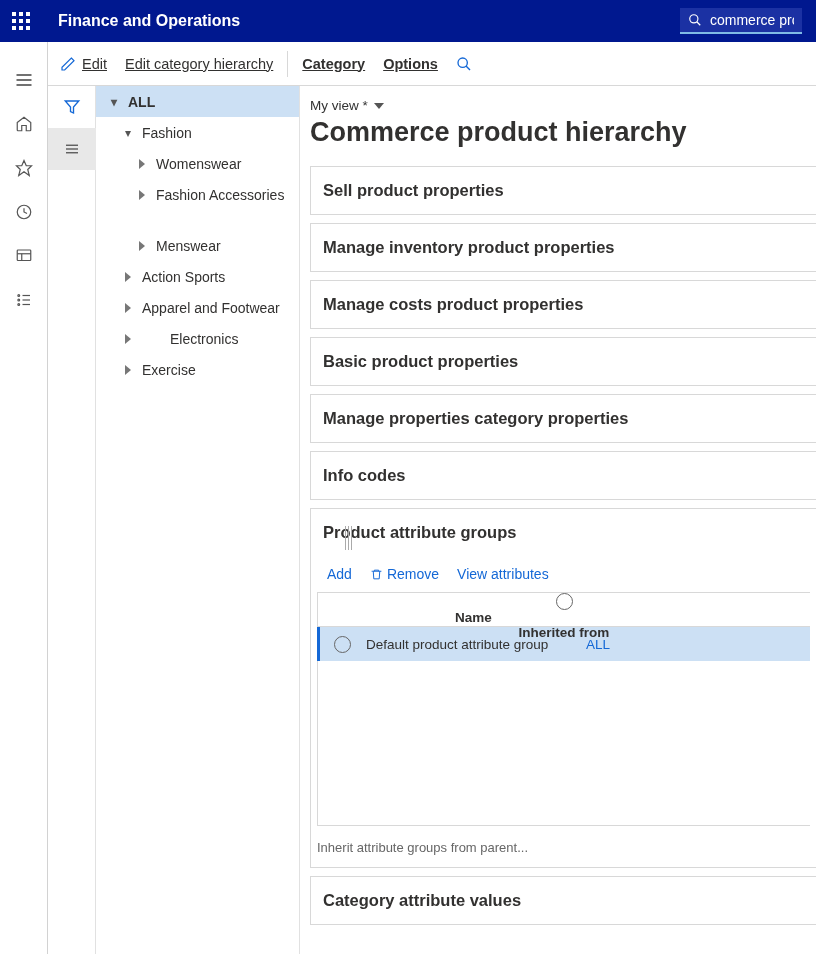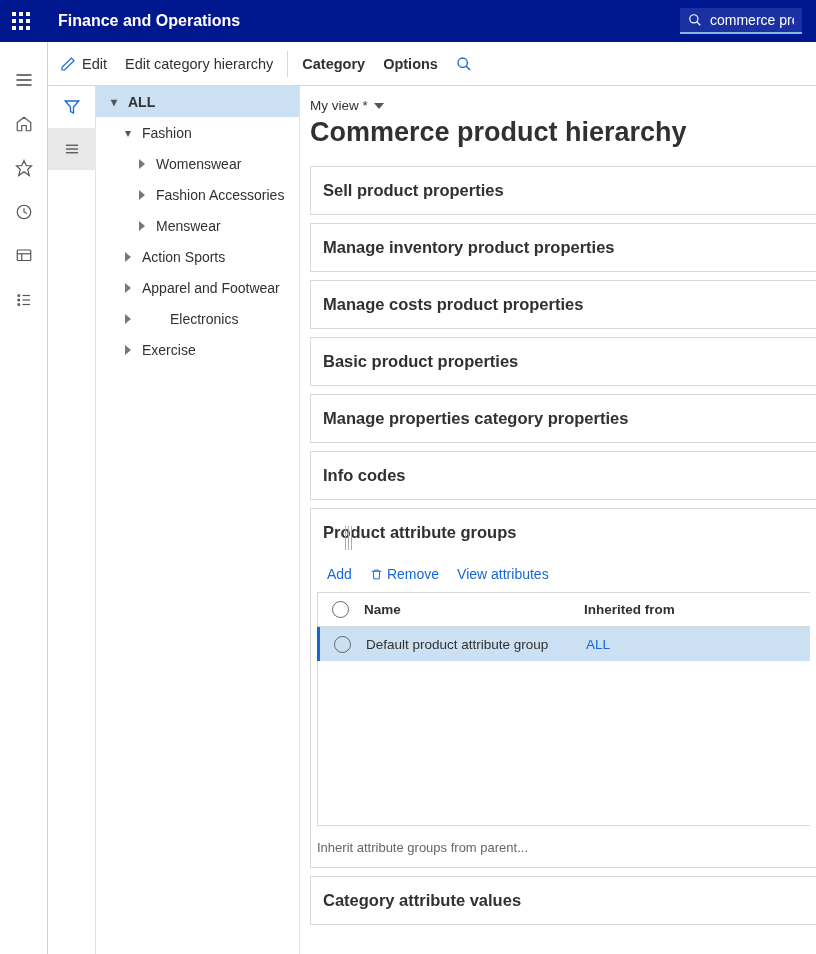--- a/index.html
+++ b/index.html
@@ -27,21 +27,21 @@
   .search-wrap { margin-left:auto; display:flex; align-items:center; background:#1b31a3; border-bottom:2px solid #7fbae6; padding:4px 8px; color:#fff; width:122px;}
   .search-wrap svg { flex:0 0 14px; margin-right:8px; stroke:#fff;}
   .search-wrap input { background:transparent; border:none; color:#fff; font-size:14px; width:100%; outline:none; }
   
   .body-row { display:flex; height: calc(954px - 42px); }
   .left-rail { width:48px; border-right:1px solid #d2d2d2; display:flex; flex-direction:column; align-items:center; padding-top:16px; gap:0px;}
   .rail-btn { width:48px; height:44px; display:flex; align-items:center; justify-content:center; cursor:pointer;}
   .rail-btn svg { stroke:#555; }
   
   .workarea { flex:1; display:flex; flex-direction:column; }
-  .toolbar { height:44px; border-bottom:1px solid #d8d8d8; display:flex; align-items:center; padding:0 0 0 12px; gap:18px; font-size:14.5px;}
+  .toolbar { height:44px; border-bottom:1px solid #d8d8d8; display:flex; align-items:center; padding:0 0 0 12px; gap:18px; font-size:14.5px;text-decoration:underline;}
   .toolbar .tbtn { display:flex; align-items:center; gap:6px; cursor:pointer; color:#323130;}
   .toolbar .divider { width:1px; height:26px; background:#d8d8d8; margin:0 -4px; }
   .toolbar .pencil { stroke:#1468d6;}
   .toolbar .bold { font-weight:600; }
   .toolbar .search-icon { stroke:#1468d6; }
 
   .content-row { flex:1; display:flex; min-height:0; position:relative;}
 
   .filter-rail { width:48px; border-right:1px solid #e1e1e1; display:flex; flex-direction:column; align-items:center;}
   .filter-rail .frow { width:48px; height:42px; display:flex; align-items:center; justify-content:center;}
@@ -63,21 +63,21 @@
   
   .fasttab-group { display:flex; flex-direction:column; gap:8px; }
   .fasttab { border:1px solid #d8d8d8; border-right:none; border-radius:0; padding:14px 12px; font-size:16.5px; font-weight:600; cursor:pointer; background:#fff;}
   .fasttab.expanded { border-bottom:none; }
   .fasttab-body { border:1px solid #d8d8d8; border-right:none; border-top:none; padding: 10px 6px 8px 6px;}
 
   .action-row { display:flex; gap:18px; padding: 0 0 10px 10px; font-size:14px;}
   .action-link { color:#1468d6; cursor:pointer; display:flex; align-items:center; gap:4px;}
 
   .grid { border:1px solid #d8d8d8; border-right:none; min-height:234px; }
-  .grid-header { display:flex; height:34px; align-items:center; border-bottom:1px solid #d8d8d8; font-weight:600; font-size:13.5px;}
+  .grid-header { display:flex; height:34px; align-items:center; border-bottom:1px solid #d8d8d8; font-weight:600; font-size:13.5px;flex-direction:column;}
   .grid-row { display:flex; height:34px; align-items:center; font-size:13.5px;justify-content:space-between;}
   .grid-row.selected { background:#cce0f4; border-left:3px solid #1468d6; margin-left:-1px;}
   .col-sel { width:44px; display:flex; justify-content:center;}
   .col-name { width:222px; padding-left:2px;}
   .col-inh { flex:1; }
   .radio { width:17px; height:17px; border:1.4px solid #666; border-radius:50%;}
   .linkcell { color:#1468d6; cursor:pointer;}
   
   .subfield { margin: 14px 0 4px 0; font-size:13px; color:#666;}
   .toggle-row { display:flex; align-items:center; gap:10px; margin-top:6px;}
@@ -211,21 +211,21 @@
             <span class="tree-label">Fashion</span>
           </div>
           <div class="tree-item" style="padding-left: 40px;">
             <span class="tree-caret caret-right"></span>
             <span class="tree-label">Womenswear</span>
           </div>
           <div class="tree-item" style="padding-left: 40px;">
             <span class="tree-caret caret-right"></span>
             <span class="tree-label">Fashion Accessories</span>
           </div>
-          <div class="tree-item" style="padding-left: 40px;">
+          <div class="tree-item" style="padding-left: 40px; margin-top: 20px;">
             <span class="tree-caret caret-right"></span>
             <span class="tree-label">Menswear</span>
           </div>
           <div class="tree-item" style="padding-left: 26px;">
             <span class="tree-caret caret-right"></span>
             <span class="tree-label">Action Sports</span>
           </div>
           <div class="tree-item" style="padding-left: 26px;">
             <span class="tree-caret caret-right"></span>
             <span class="tree-label">Apparel and Footwear</span>

